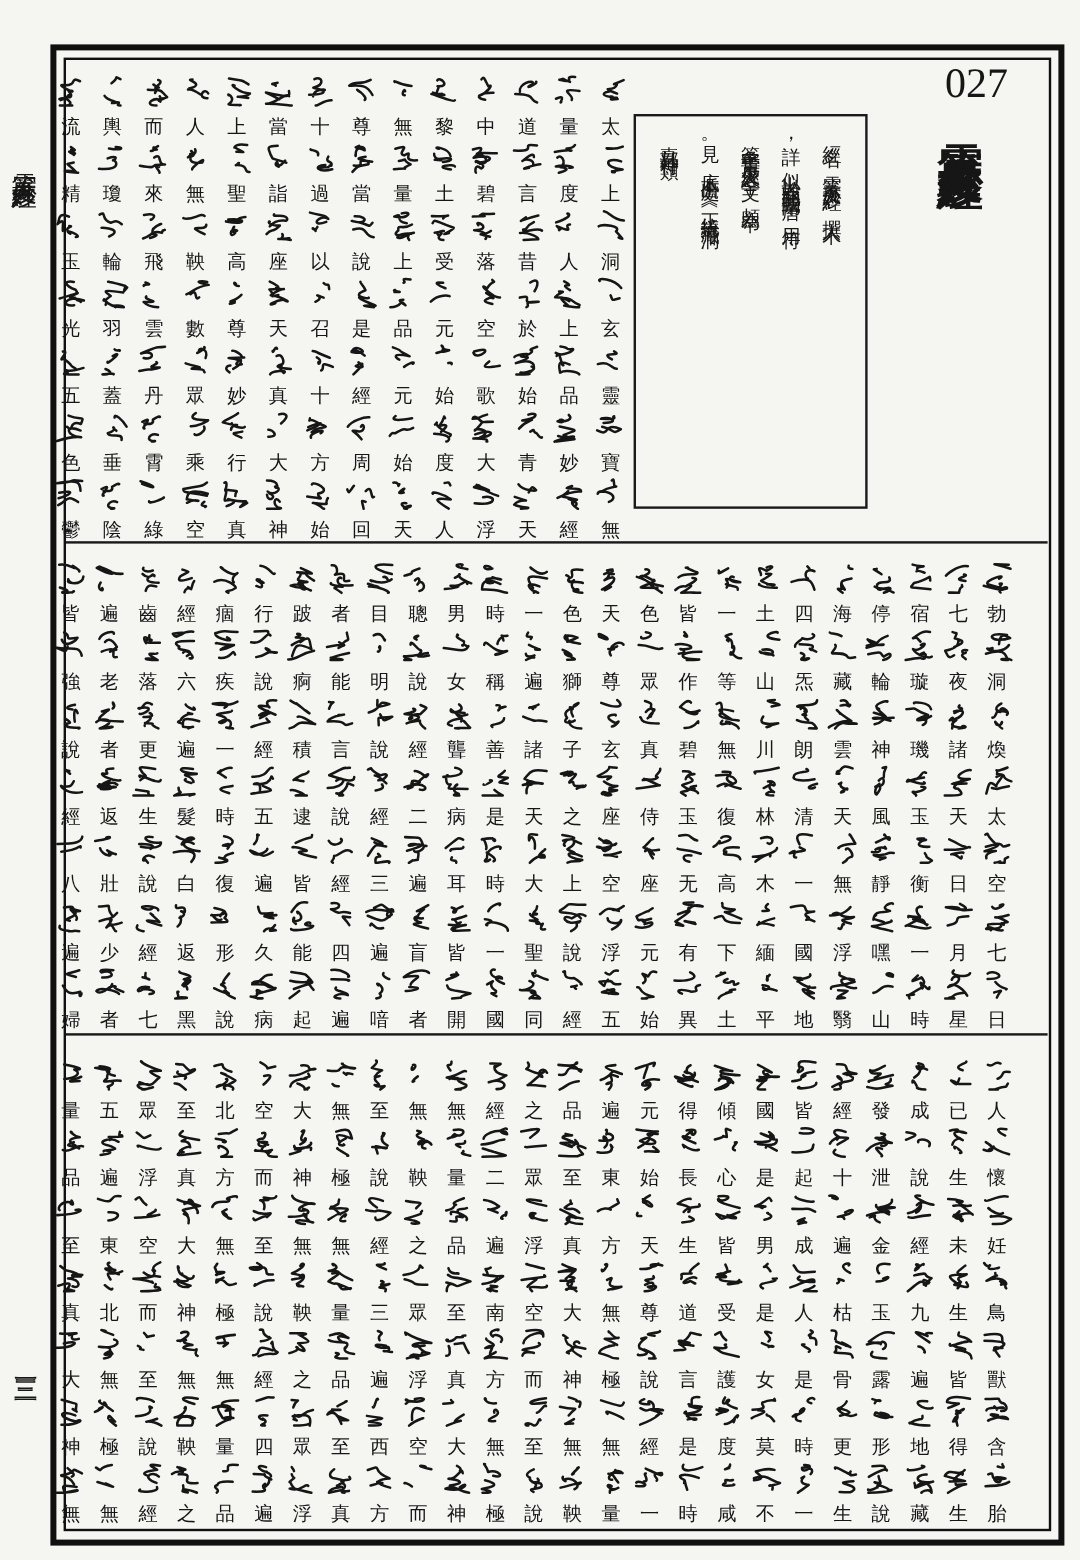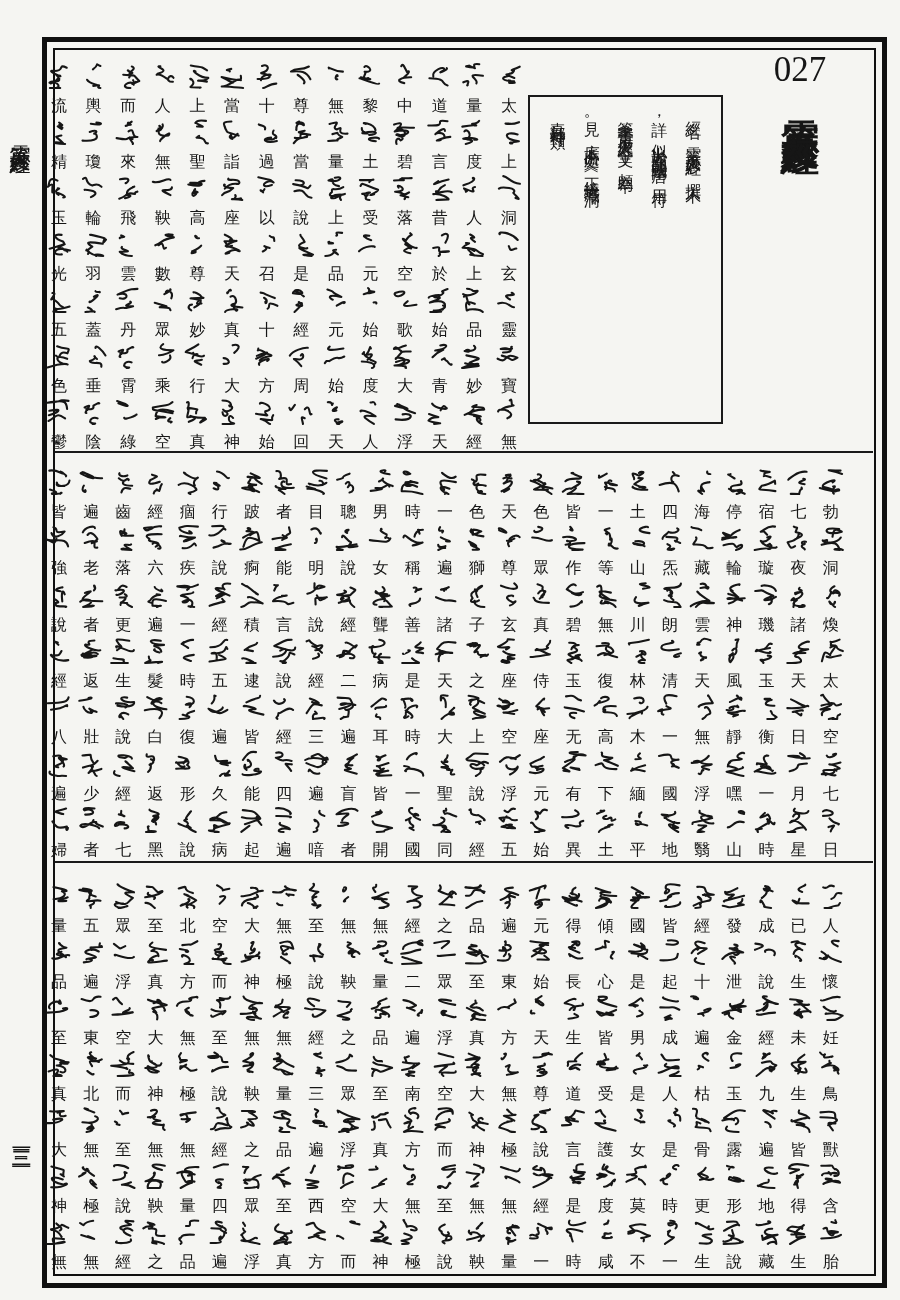--- a/index.html
+++ b/index.html
@@ -14,21 +14,21 @@
   .outer-frame{left:42px;top:37px;width:835px;height:1241px;border:5px solid #101010;}
   .inner-frame{left:53px;top:48px;width:819px;height:1224px;border:2px solid #101010;}
   .band-sep{left:55px;width:818px;height:2px;background:#1a1a1a;}
   #sep1{top:451px;} #sep2{top:861px;}
   
   .margin-title{left:2px;top:128px;width:32px;writing-mode:vertical-rl;text-orientation:upright;
     font-size:21px;letter-spacing:2px;text-align:left;}
   .folio{left:4px;top:1134px;width:32px;writing-mode:vertical-rl;text-orientation:upright;
     font-size:20px;letter-spacing:2px;}
   
-  .page-number{left:760px;top:50px;width:80px;text-align:center;font-size:35px;
+  .page-number{left:760px;top:50px;width:80px;text-align:right;font-size:35px;
     font-family:"Liberation Serif","DejaVu Serif",serif;}
   .main-title{left:768px;top:90px;width:64px;height:270px;writing-mode:vertical-rl;
     text-orientation:upright;font-size:38px;font-weight:700;letter-spacing:4px;line-height:64px;
     text-align:left;}
   
   .annot-box{left:528px;top:95px;width:195px;height:329px;border:2px solid #1a1a1a;
     background:#f5f5f2;display:flex;flex-direction:row-reverse;justify-content:space-evenly;
     padding:12px 4px;box-sizing:border-box;}
   .annot-col{writing-mode:vertical-rl;text-orientation:upright;font-size:16px;
     letter-spacing:3px;line-height:20px;height:100%;}

